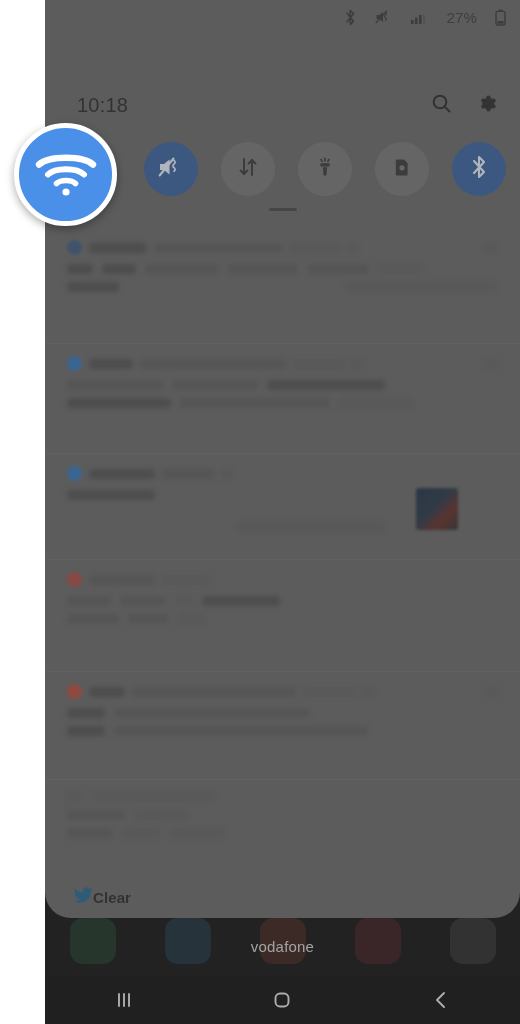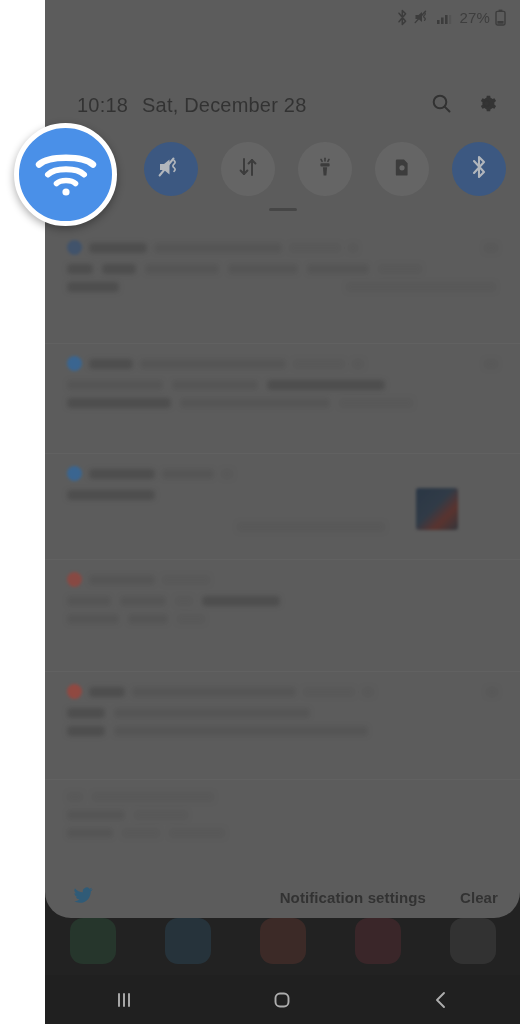--- a/index.html
+++ b/index.html
@@ -106,21 +106,21 @@
   #statusbar {
     position: absolute;
     left: 0; top: 0;
     width: 475px;
     height: 34px;
     display: flex;
     align-items: center;
     justify-content: flex-end;
     padding-right: 14px;
     box-sizing: border-box;
-    gap: 5px;
+    gap: 18px;
   }
   .sb-icon { display: flex; align-items: center; }
   #battery-pct {
     color: #2f2f2f;
     font-size: 15px;
     margin-left: 2px;
     letter-spacing: 0.2px;
   }
 
   
@@ -294,20 +294,21 @@
   <div id="phone">
 
     <div id="homescreen">
       <div id="dock">
         <div class="dock-icon" style="background:#1c6b38"></div>
         <div class="dock-icon" style="background:#1a5c86"></div>
         <div class="dock-icon" style="background:#8a2f22"></div>
         <div class="dock-icon" style="background:#7e1f2a"></div>
         <div class="dock-icon" style="background:#5a5a5a"></div>
       </div>
+      <div id="carrier">vodafone</div>
     </div>
 
     <div id="navbar">
       <div class="nav-btn">
         <svg width="22" height="22" viewBox="0 0 22 22">
           <g stroke="#d8d8d8" stroke-width="1.9" stroke-linecap="round">
             <line x1="6" y1="5" x2="6" y2="17"></line>
             <line x1="11" y1="5" x2="11" y2="17"></line>
             <line x1="16" y1="5" x2="16" y2="17"></line>
           </g>
@@ -353,21 +354,20 @@
           <svg width="11" height="17" viewBox="0 0 11 17">
             <rect x="3.6" y="0.6" width="3.8" height="2" fill="#2d2d2d"></rect>
             <rect x="1" y="2.4" width="9" height="13.6" rx="1.4" fill="none" stroke="#2d2d2d" stroke-width="1.4"></rect>
             <rect x="2.4" y="12" width="6.2" height="2.7" fill="#2d2d2d"></rect>
           </svg>
         </span>
       </div>
 
       <div id="clockrow">
         <span id="clock-time">10:18</span>
-        <span id="clock-date">Sat, December 28</span>
         <span id="clock-actions">
           <span>
             <svg width="23" height="23" viewBox="0 0 23 23">
               <circle cx="10" cy="10" r="6.3" fill="none" stroke="#1d1d1d" stroke-width="2"></circle>
               <line x1="14.6" y1="14.6" x2="19.5" y2="19.5" stroke="#1d1d1d" stroke-width="2" stroke-linecap="round"></line>
             </svg>
           </span>
           <span>
             <svg width="23" height="23" viewBox="0 0 24 24">
               <path fill="#1d1d1d" d="M12 8.2a3.8 3.8 0 1 0 0 7.6 3.8 3.8 0 0 0 0-7.6zm0 5.9a2.1 2.1 0 1 1 0-4.2 2.1 2.1 0 0 1 0 4.2z"></path>
@@ -556,21 +556,20 @@
         </div>
 
       </div>
 
       <div id="panel-footer">
         <span>
           <svg width="20" height="17" viewBox="0 0 20 17">
             <path fill="#1b5c86" d="M19.4 2.3a7.6 7.6 0 0 1-2.2.6A3.9 3.9 0 0 0 18.9.8a7.7 7.7 0 0 1-2.4.95A3.85 3.85 0 0 0 9.9 5.3a10.9 10.9 0 0 1-7.9-4.05 3.86 3.86 0 0 0 1.2 5.15 3.8 3.8 0 0 1-1.75-.5v.05a3.86 3.86 0 0 0 3.1 3.78 3.9 3.9 0 0 1-1.74.07 3.86 3.86 0 0 0 3.6 2.68A7.74 7.74 0 0 1 .9 14.1 10.9 10.9 0 0 0 6.8 15.85c7.08 0 10.95-5.87 10.95-10.96l-.01-.5a7.8 7.8 0 0 0 1.92-1.99z"></path>
           </svg>
         </span>
-        <span class="footer-action" id="notif-settings-btn">Notification settings</span>
         <span class="footer-action">Clear</span>
       </div>
 
     </div>
 
     <div id="scrim"></div>
 
   </div>
 
   <div id="wifi-callout">

